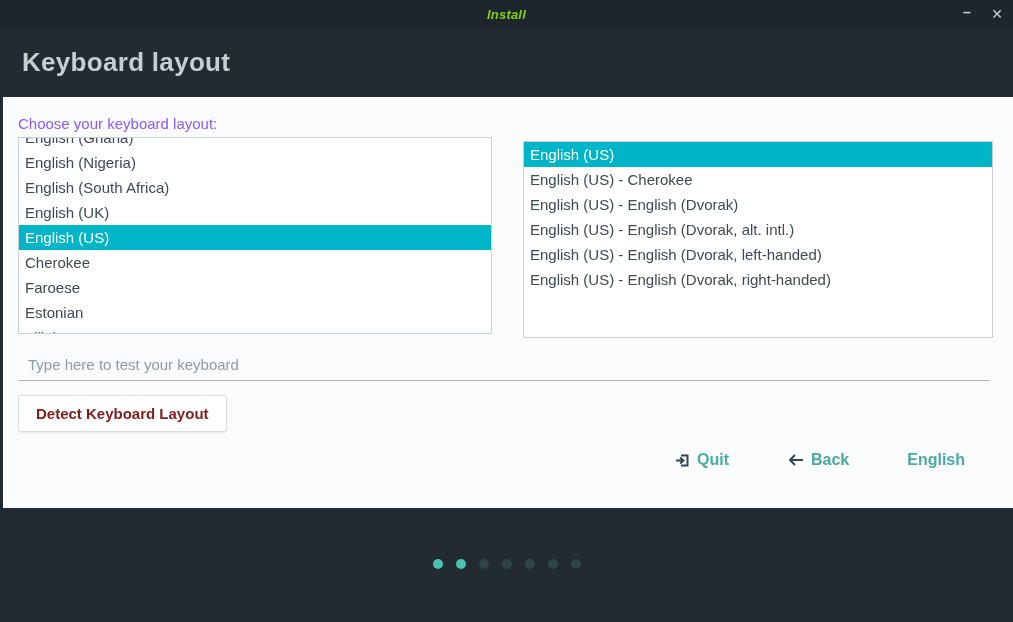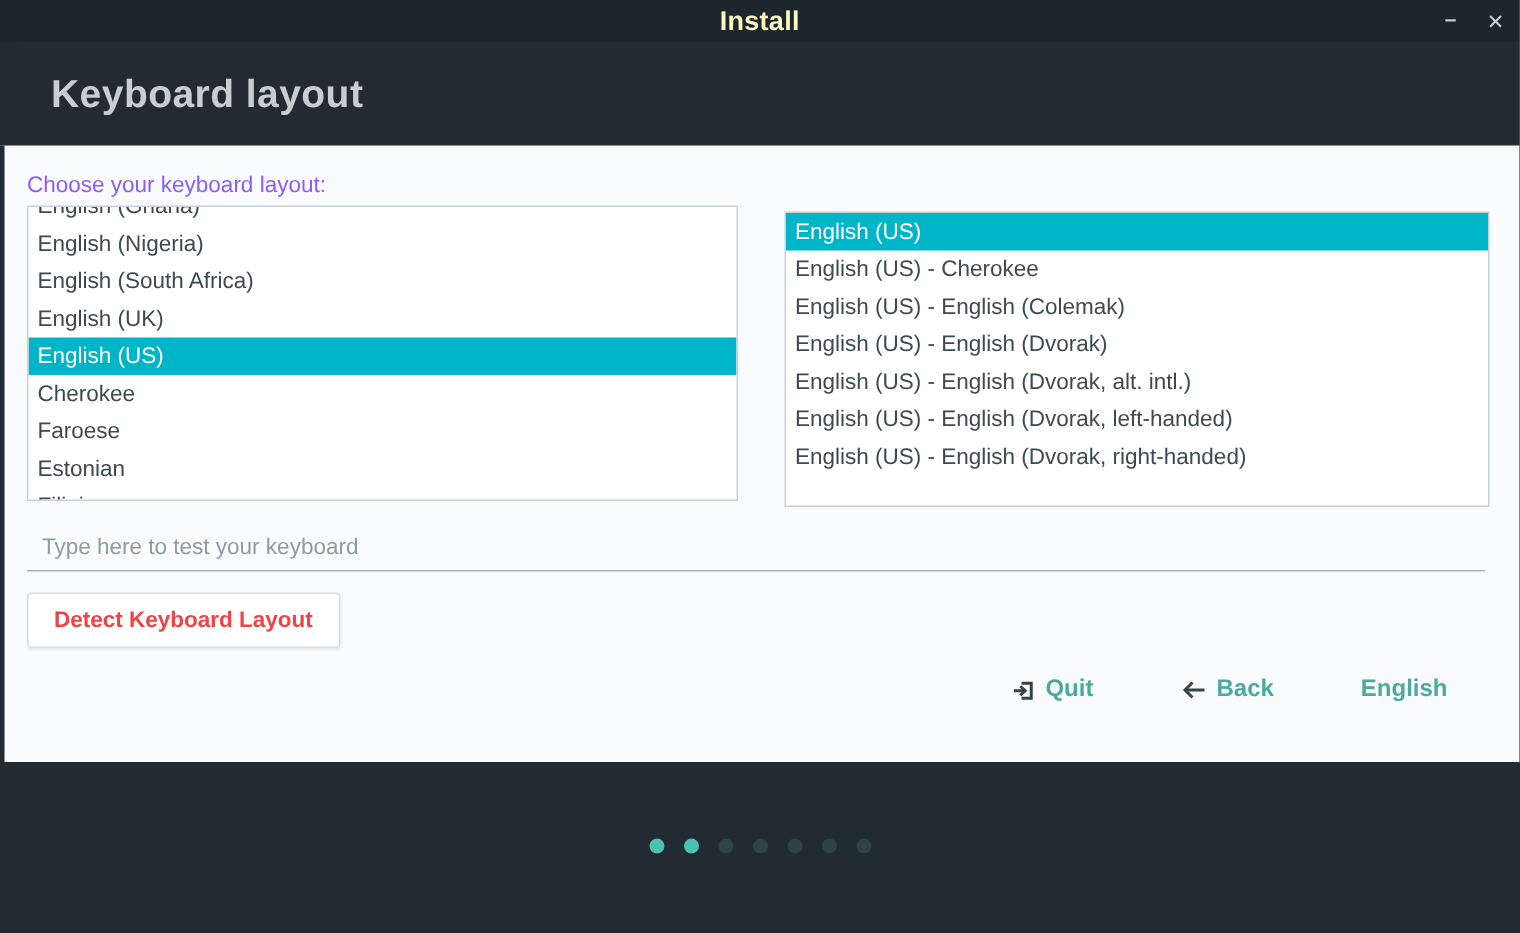--- a/index.html
+++ b/index.html
@@ -10,39 +10,38 @@
     background: #202a30;
   }
   
   .titlebar {
     position: relative;
     height: 28px;
     background: #1d262c;
     display: flex; align-items: center; justify-content: center;
   }
   .titlebar-title {
-    color: #fef9c3; font-size: 18px; font-weight: bold; letter-spacing: .2px;
+    color: #84cc16; font-size: 13px; font-weight: bold; letter-spacing: .2px; font-style: italic;
   }
   .win-controls {
     position: absolute; right: 8px; top: 0; height: 28px;
     display: flex; align-items: center; gap: 14px;
   }
   .win-btn {
     color: #c7d0d5; font-size: 14px; font-weight: bold;
     width: 16px; text-align: center; cursor: default;
     line-height: 16px;
   }
   .win-btn.minimize { transform: translateY(-2px); }
   
   .header {
     height: 69px;
     background: #212b31;
     display: flex; align-items: center;
     padding-left: 22px;
-    margin-left: 12px;
   }
   .header-title {
     color: #c6ced2; font-size: 26px; font-weight: bold; letter-spacing: .3px;
   }
   
   .panel {
     position: relative;
     height: 411px;
     background: #fafbfc;
     border-left: 3px solid #202a30;
@@ -97,21 +96,21 @@
   .test-input::placeholder { color: #8e9ba3; opacity: 1; }
   .detect-btn {
     margin-top: 14px;
     padding: 9px 17px;
     background: #ffffff;
     border: 1px solid #d8dde0;
     border-radius: 3px;
     box-shadow: 0 1px 2px rgba(0,0,0,.08);
     font-size: 15px; font-weight: bold;
     font-family: "Liberation Sans", "DejaVu Sans", sans-serif;
-    color: #ef4444;
+    color: #7f1d1d;
     cursor: pointer;
   }
   .actions {
     position: absolute;
     right: 48px; bottom: 39px;
     display: flex; align-items: center; gap: 58px;
   }
   .action {
     display: flex; align-items: center; gap: 6px;
     font-size: 16px; font-weight: bold;
@@ -163,21 +162,20 @@
           <li class="list-item">Cherokee</li>
           <li class="list-item">Faroese</li>
           <li class="list-item">Estonian</li>
           <li class="list-item">Filipino</li>
         </ul>
     </div>
     <div class="listbox right">
       <ul>
           <li class="list-item selected">English (US)</li>
           <li class="list-item">English (US) - Cherokee</li>
-          <li class="list-item">English (US) - English (Colemak)</li>
           <li class="list-item">English (US) - English (Dvorak)</li>
           <li class="list-item">English (US) - English (Dvorak, alt. intl.)</li>
           <li class="list-item">English (US) - English (Dvorak, left-handed)</li>
           <li class="list-item">English (US) - English (Dvorak, right-handed)</li>
         </ul>
     </div>
   </div>
 
   <input class="test-input" type="text" placeholder="Type here to test your keyboard" style="">
 

